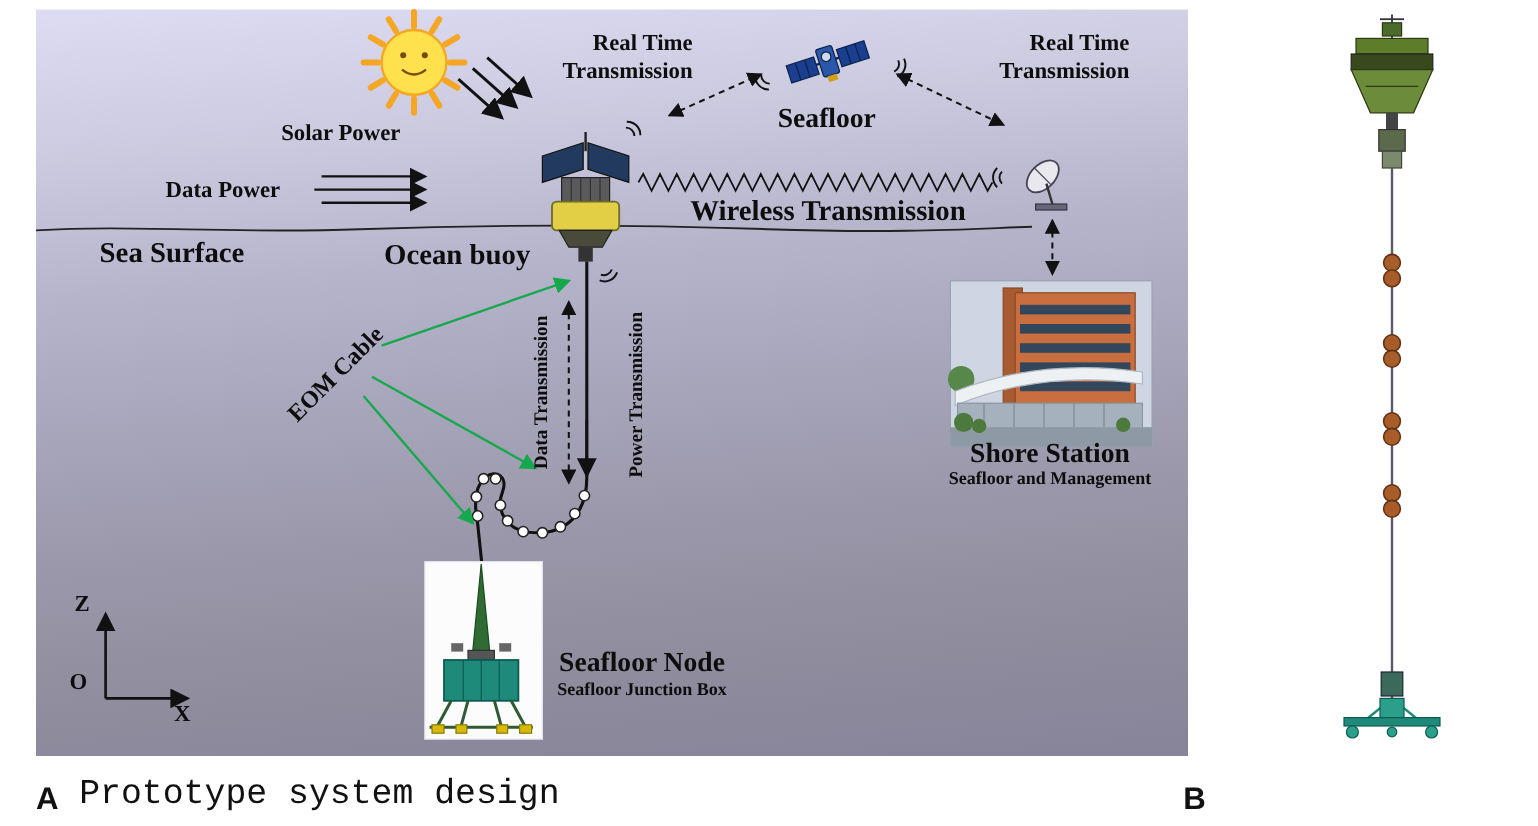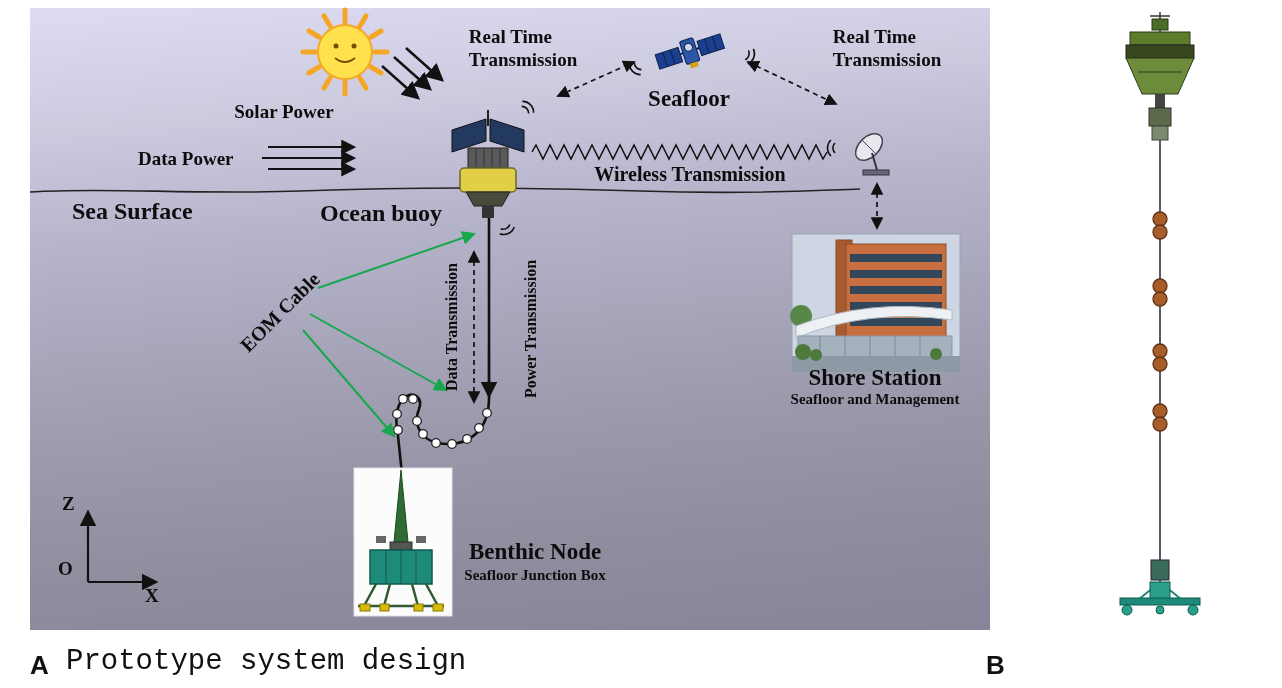--- a/index.html
+++ b/index.html
@@ -3,25 +3,25 @@
 <meta charset="utf-8">
 <style>
   *{margin:0;padding:0;box-sizing:border-box}
   html,body{background:#ffffff}
   body{width:1282px;height:688px;overflow:hidden}
   .fig{position:relative;width:1282px;height:688px;background:#fff;font-family:"Liberation Serif",serif}
   .panelA-bg{position:absolute;left:30px;top:8px;width:960px;height:622px;
     background:linear-gradient(175deg,#dedcf2 0%,#cccadf 18%,#b7b5cc 34%,#a8a6bb 50%,#9b98ab 66%,#908d9e 82%,#87849a 100%)}
   .art{position:absolute;left:0;top:0;pointer-events:none}
   .lbl{position:absolute;font-family:"Liberation Serif",serif;font-weight:bold;color:#0d0d0d;line-height:1.22;white-space:nowrap}
-  .ctr{transform:translateX(-50%);text-align:left}
+  .ctr{transform:translateX(-50%);text-align:right}
   .pre{white-space:pre-line}
   .vert{transform:translate(-50%,-50%) rotate(-90deg)}
   .diag{transform:translate(-50%,-50%) rotate(-45deg)}
-  .s15{font-size:15px}.s18{font-size:20px}.s19{font-size:19px}.s20{font-size:20px}
+  .s15{font-size:15px}.s18{font-size:24px}.s19{font-size:19px}.s20{font-size:20px}
   .s16{font-size:16px}.s23{font-size:23px}.s24{font-size:24px}
   .cap-letter{position:absolute;font-family:"Liberation Sans",sans-serif;font-weight:bold;font-size:26px;color:#111}
   .cap-text{position:absolute;font-family:Liberation Mono, monospace;font-size:29px;color:#111}
 </style>
 </head>
 <body>
 
 <div class="fig">
 
   <div class="panelA-bg"></div>
@@ -244,34 +244,34 @@
       <rect x="1150" y="582" width="20" height="18" fill="#2aa08a" stroke="#0e5a50"></rect>
       <rect x="1120" y="598" width="80" height="7" fill="#1d8a7a" stroke="#0e5a50"></rect>
       <circle cx="1127" cy="610" r="5" fill="#2aa08a" stroke="#0e5a50"></circle>
       <circle cx="1193" cy="610" r="5" fill="#2aa08a" stroke="#0e5a50"></circle>
       <circle cx="1160" cy="610" r="4" fill="#2aa08a" stroke="#0e5a50"></circle>
     </g>
   </svg>
 
   <div class="lbl ctr s19" style="left:284px;top:100px">Solar Power</div>
   <div class="lbl s19" style="left:138px;top:147px">Data Power</div>
-  <div class="lbl s24" style="left:72px;top:197px">Sea Surface</div>
+  <div class="lbl s24" style="left:83px;top:197px">Sea Surface</div>
   <div class="lbl s24" style="left:320px;top:199px">Ocean buoy</div>
   <div class="lbl ctr pre s19" style="left:523px;top:25px">Real Time
 Transmission</div>
   <div class="lbl ctr s23" style="left:689px;top:85px">Seafloor</div>
   <div class="lbl ctr pre s19" style="left:887px;top:25px">Real Time
 Transmission</div>
   <div class="lbl ctr s18" style="left:690px;top:162px">Wireless Transmission</div>
   <div class="lbl vert s16" style="left:452px;top:327px">Data Transmission</div>
   <div class="lbl vert s16" style="left:531px;top:329px">Power Transmission</div>
   <div class="lbl diag s20" style="left:280px;top:312px">EOM Cable</div>
   <div class="lbl ctr s23" style="left:875px;top:364px">Shore Station</div>
   <div class="lbl ctr s15" style="left:875px;top:390px">Seafloor and Management</div>
-  <div class="lbl ctr s23" style="left:535px;top:538px">Benthic Node</div>
+  <div class="lbl ctr s23" style="left:535px;top:538px">Seafloor Node</div>
   <div class="lbl ctr s15" style="left:535px;top:566px">Seafloor Junction Box</div>
   <div class="lbl s19" style="left:62px;top:492px">Z</div>
   <div class="lbl s19" style="left:58px;top:557px">O</div>
   <div class="lbl s19" style="left:145px;top:584px">X</div>
 
   <div class="cap-letter" style="left:30px;top:650px">A</div>
   <div class="cap-text" style="left:66px;top:645px">Prototype system design</div>
   <div class="cap-letter" style="left:986px;top:650px">B</div>
 
 </div>

